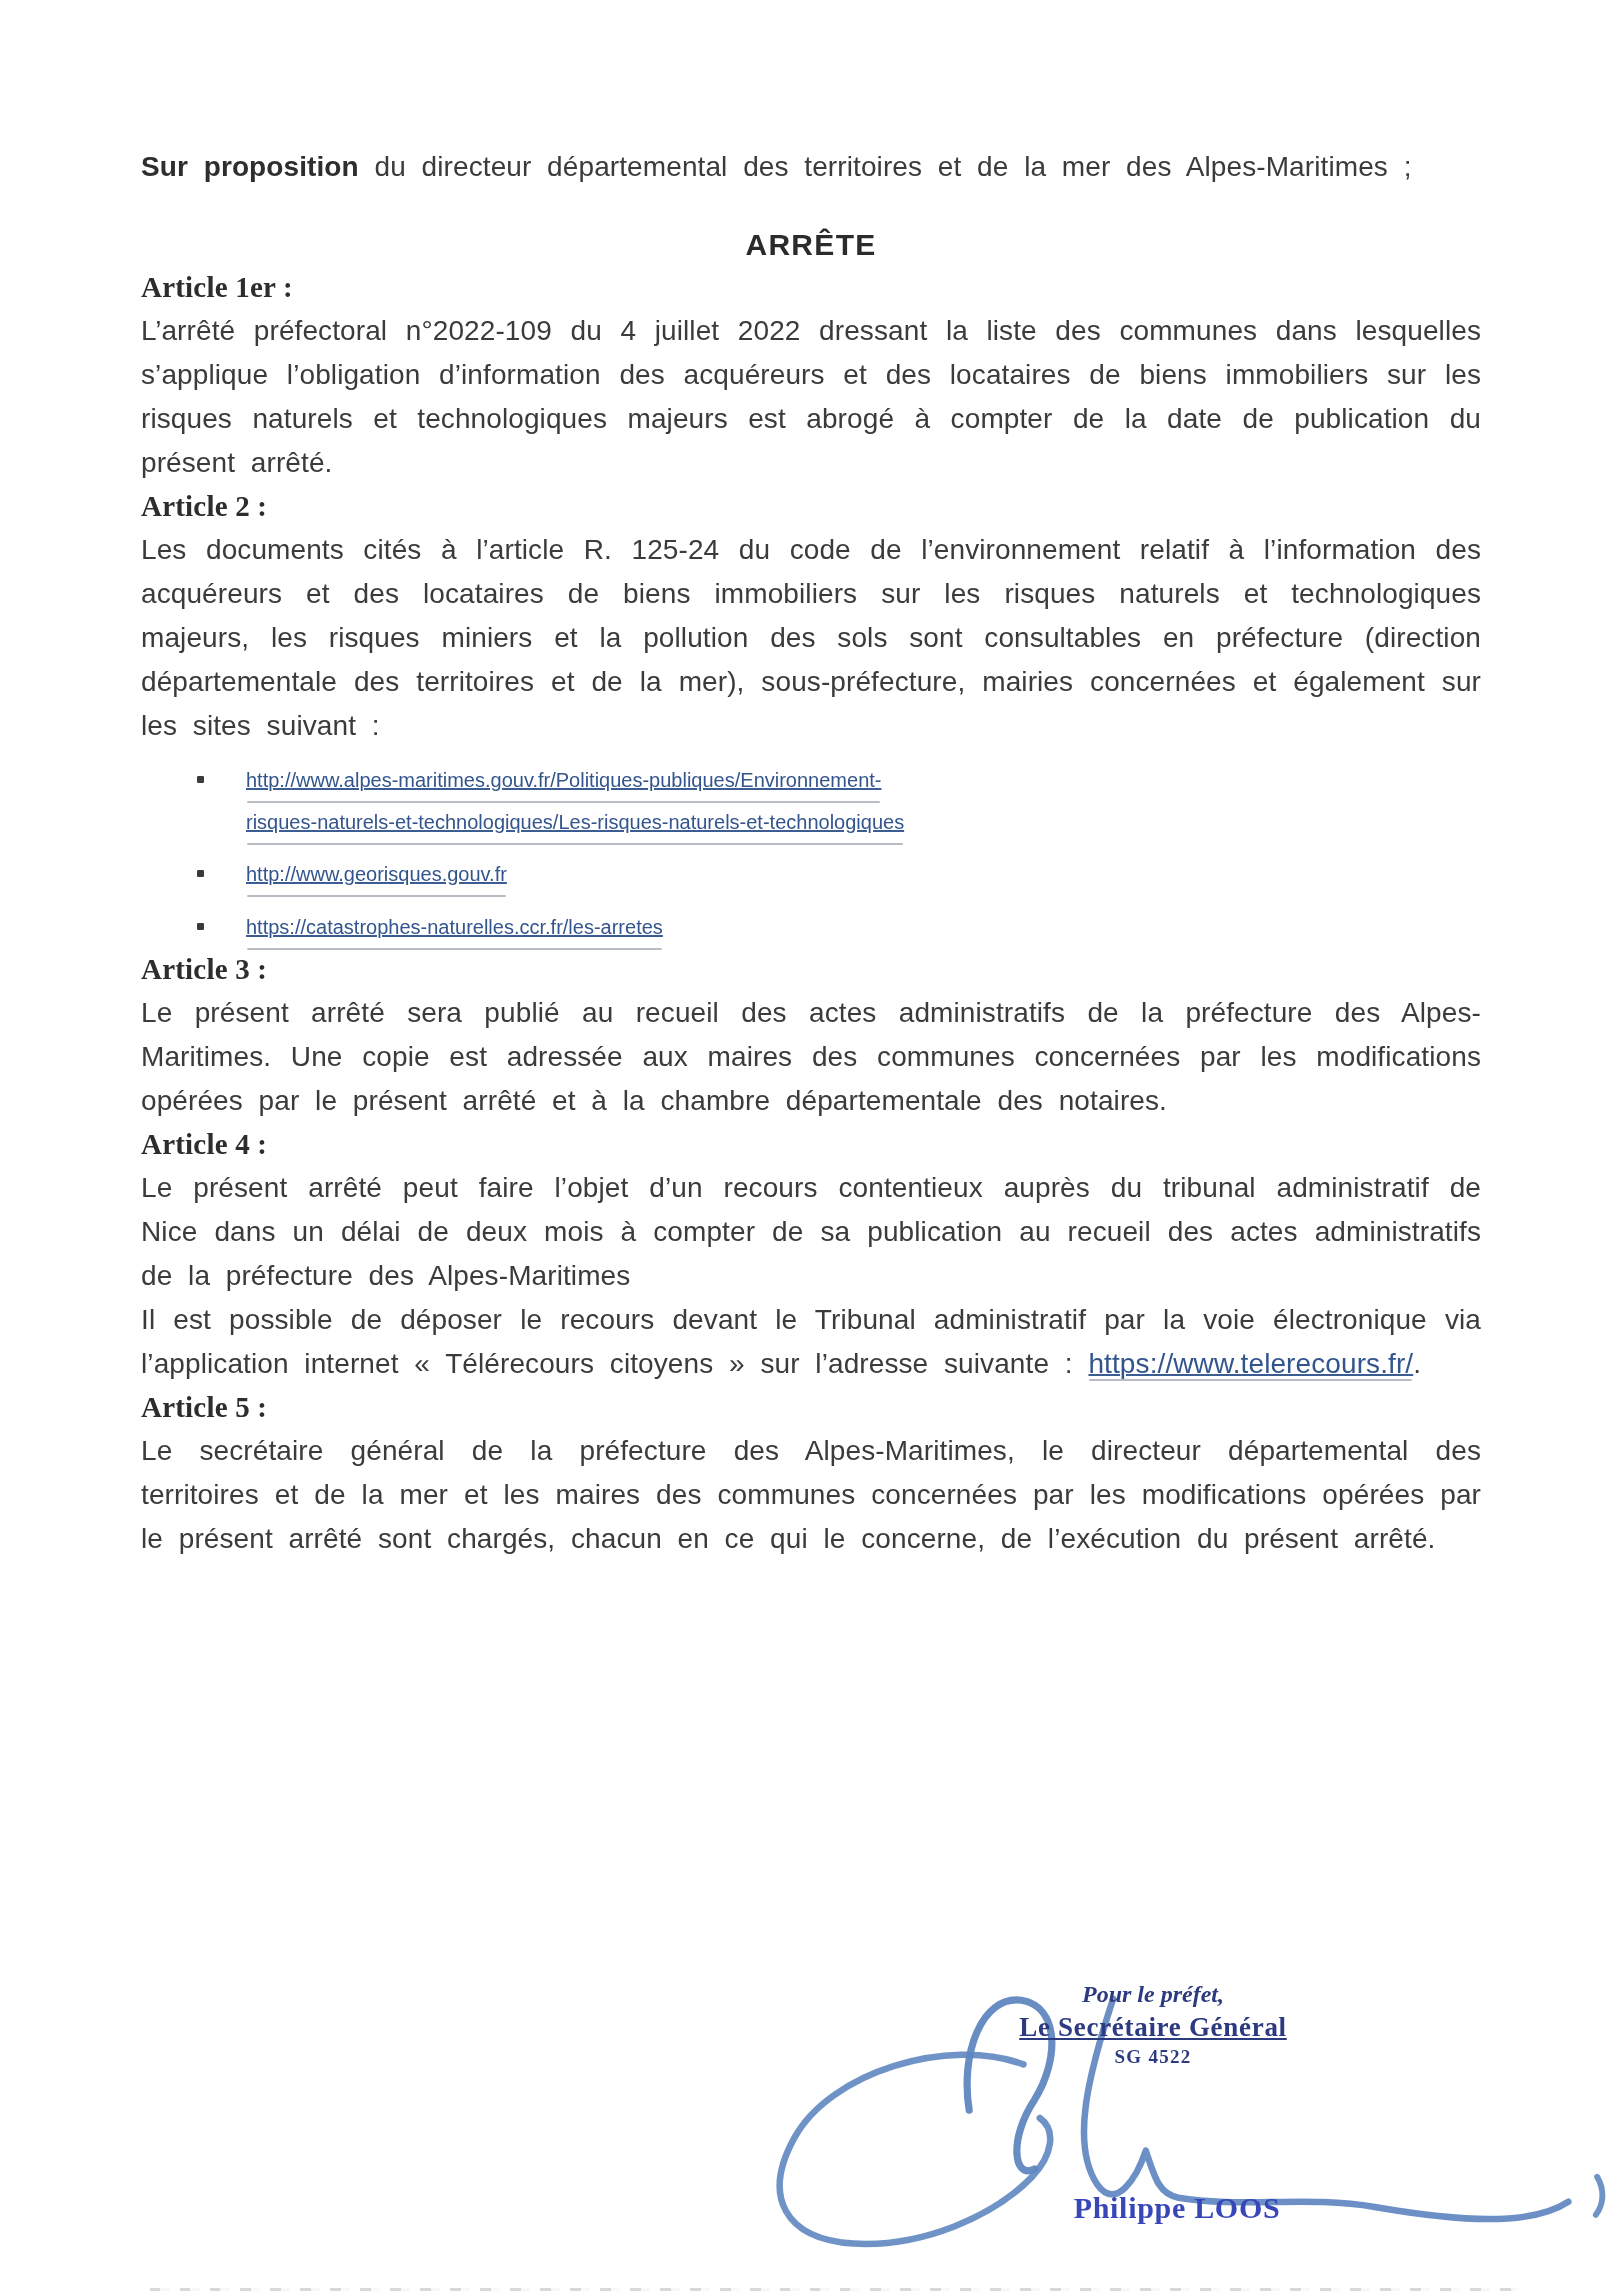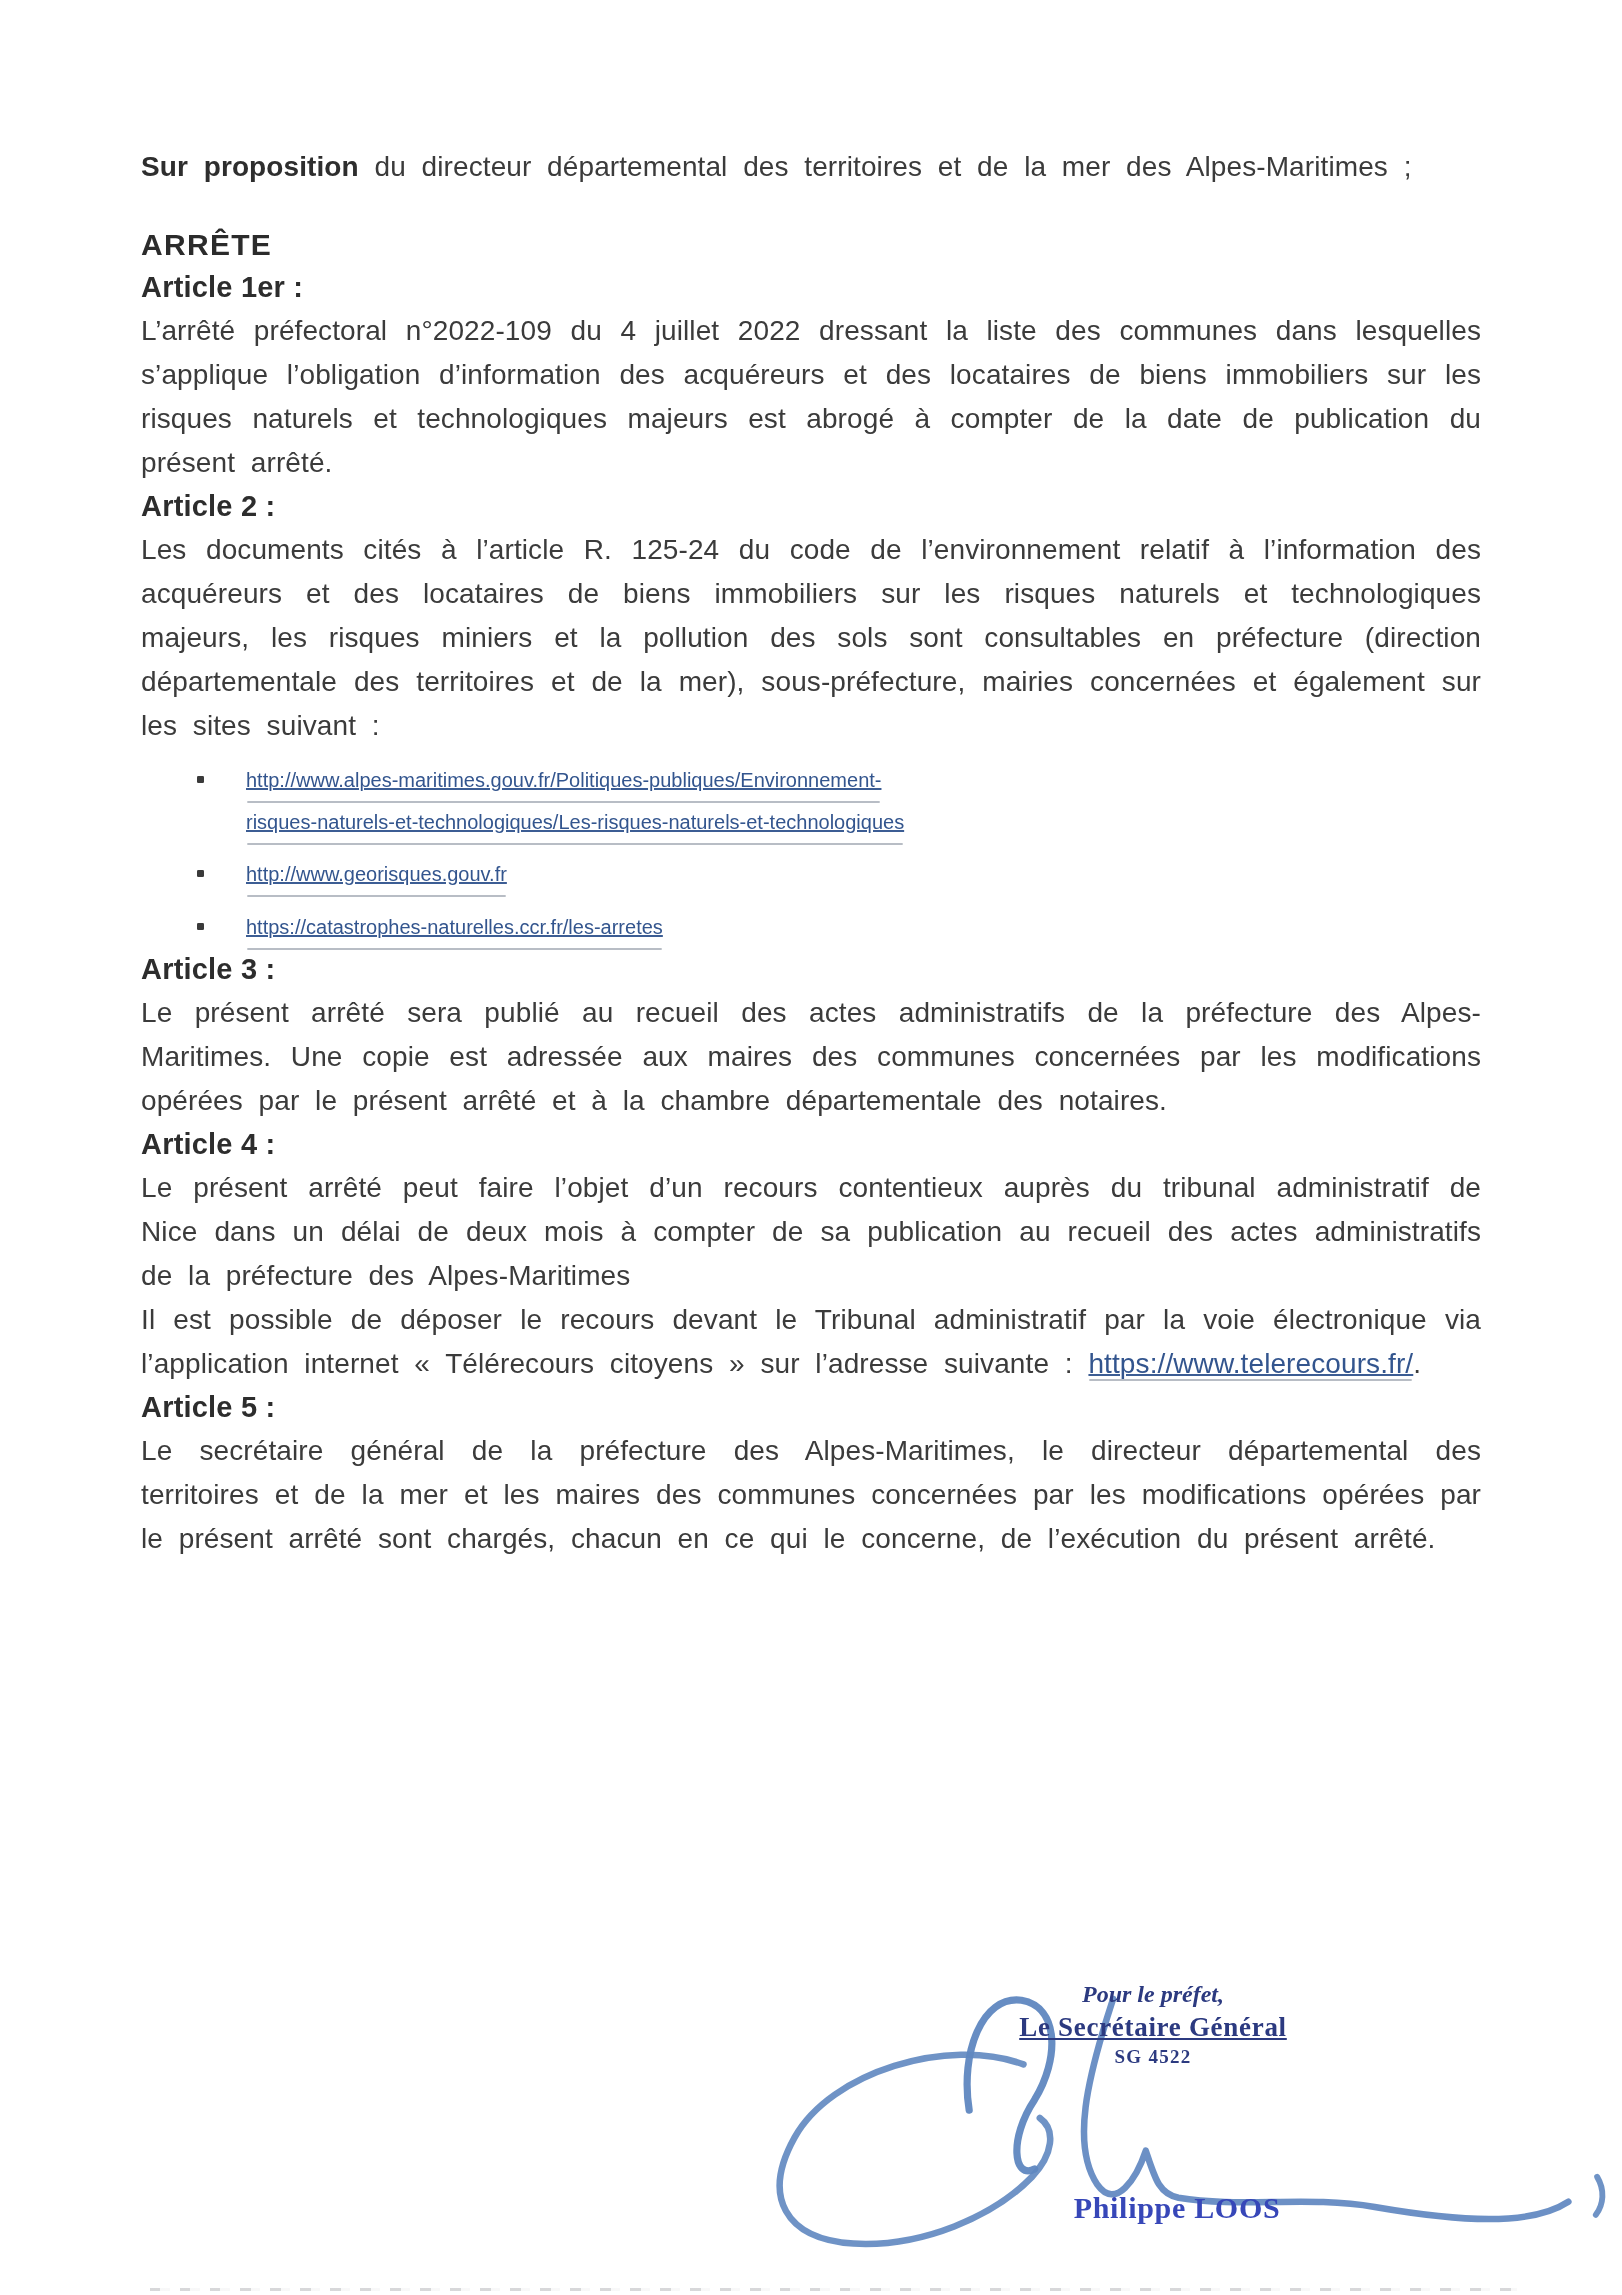--- a/index.html
+++ b/index.html
@@ -20,34 +20,35 @@
     margin:0;
     font-size:28px;
     line-height:44px;
     text-align:justify;
     word-spacing:.28em;
     letter-spacing:0.1px;
   }
   .bold-lead{font-weight:700;color:#2e2e2e;margin-top:15px;}
   .decree-title{
     margin:34px 0 0 0;
-    text-align:left;
+    text-align:center;
     font-size:30px;
     font-weight:700;
     letter-spacing:1.3px;
     color:#2b2b2b;
     line-height:43px;
   }
   h2.article-h{
     margin:0;
     font-size:29px;
     font-weight:700;
     color:#2d2d2d;
     line-height:43px;
     letter-spacing:0.2px;
+    font-family:Liberation Serif, serif;
   }
   .mt-h1{margin-top:42px;}
   .mt-h{margin-top:37px;}
   .mt-h3{margin-top:42px;}
   .mt-p{margin-top:7.8px;}
   .mt-p2{margin-top:13px;}
   ul.links{
     list-style:none;
     margin:9.2px 0 0 56px;
     padding:0;

